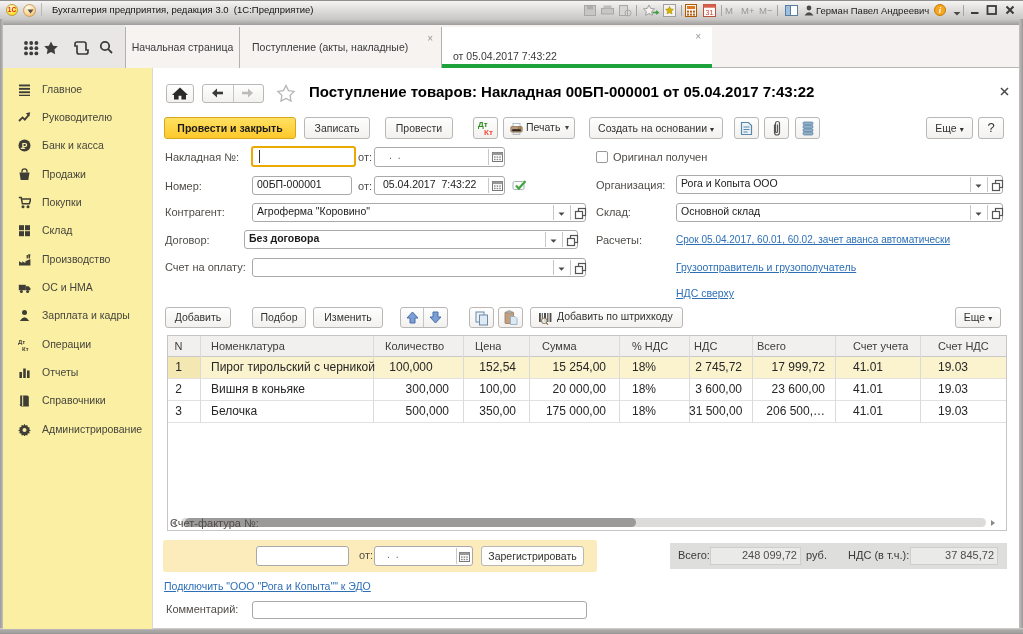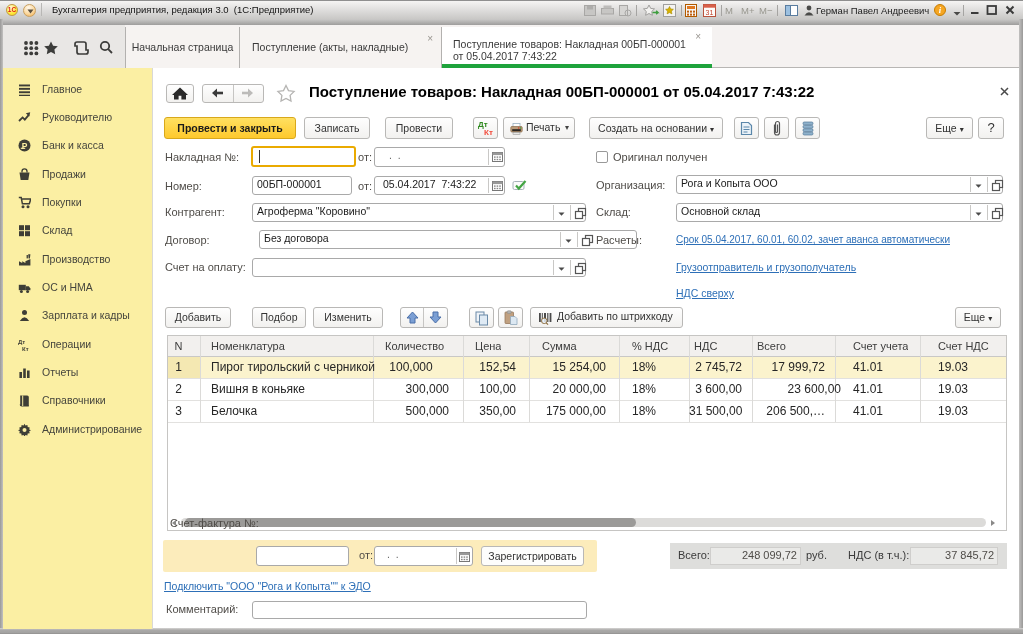--- a/index.html
+++ b/index.html
@@ -117,21 +117,20 @@
         </g>
     </svg>
   </div>
 
   <div class="abs" style="left:125px;top:27px;width:115px;height:41px;background:#f6f3f1;border-right:1px solid #b3b1af;border-left:1px solid #b3b1af;box-sizing:border-box;font-size:10.5px;color:#3a3a3a;text-align:center;line-height:41px;">Начальная страница</div>
   <div class="abs" style="left:240px;top:27px;width:202px;height:41px;background:#f6f3f1;border-right:1px solid #b3b1af;box-sizing:border-box;font-size:10.5px;color:#3a3a3a;">
     <span style="position:absolute;left:12px;top:14px;">Поступление (акты, накладные)</span>
     <span style="position:absolute;right:8px;top:6px;color:#98948f;font-size:10px;">×</span>
   </div>
   <div class="abs" style="left:442px;top:27px;width:270px;height:41px;background:#fff;font-size:10.5px;color:#3a3a3a;">
-    <span style="position:absolute;left:11px;top:11px;">Поступление товаров: Накладная 00БП-000001</span>
     <span style="position:absolute;left:11px;top:23px;">от 05.04.2017 7:43:22</span>
     <span style="position:absolute;right:11px;top:4px;color:#98948f;font-size:10px;">×</span>
     <div style="position:absolute;left:0;bottom:0;width:270px;height:4px;background:#1ea33c;"></div>
   </div>
 </div>
 
 <div class="abs" style="left:3px;top:68px;width:150px;height:561px;background:#fbefa3;border-right:1px solid #d9d8d6;box-sizing:border-box;"></div>
 <div id="sidebar" style="position:absolute;left:3px;top:68px;width:149px;height:561px;">
 <style>
  .si{position:absolute;left:15px;width:13px;height:13px;}
@@ -354,21 +353,21 @@
     <svg style="position:absolute;left:303px;top:7px;" width="11" height="6" viewBox="0 0 11 6">
         <path d="M2.5 1.5 h6 l-3 3.2z" fill="#4a4a4a"></path>
       </svg>
     <svg style="position:absolute;left:321px;top:3px;" width="13" height="13" viewBox="0 0 13 13">
         <rect x="4.5" y="1.5" width="7" height="7" fill="#fff" stroke="#555" stroke-width="1.2"></rect>
         <rect x="1.5" y="4.5" width="7" height="7" fill="#fff" stroke="#555" stroke-width="1.2"></rect>
       </svg>
   </div>
 
   <div class="lbl" style="left:165px;top:234px;">Договор:</div>
-  <div class="fld" style="left:259px;top:230px;width:378px;height:19px;">
+  <div class="fld" style="left:244px;top:230px;width:334px;height:19px;font-weight:bold;">
       <span class="fldtx">Без договора</span>
     <div class="csep" style="left:300px;"></div>
       <div class="csep" style="left:317px;"></div>
     <svg style="position:absolute;left:303px;top:7px;" width="11" height="6" viewBox="0 0 11 6">
         <path d="M2.5 1.5 h6 l-3 3.2z" fill="#4a4a4a"></path>
       </svg>
     <svg style="position:absolute;left:321px;top:3px;" width="13" height="13" viewBox="0 0 13 13">
         <rect x="4.5" y="1.5" width="7" height="7" fill="#fff" stroke="#555" stroke-width="1.2"></rect>
         <rect x="1.5" y="4.5" width="7" height="7" fill="#fff" stroke="#555" stroke-width="1.2"></rect>
       </svg>
@@ -513,21 +512,21 @@
   <div class="c1" style="left:853px;">41.01</div>
   <div class="c1" style="left:938px;">19.03</div>
 
   <div class="c2" style="left:172px;width:13px;text-align:center;">2</div>
   <div class="c2" style="left:211px;">Вишня в коньяке</div>
   <div class="c2" style="left:373px;width:76px;text-align:right;">300,000</div>
   <div class="c2" style="left:463px;width:53px;text-align:right;">100,00</div>
   <div class="c2" style="left:529px;width:77px;text-align:right;">20 000,00</div>
   <div class="c2" style="left:632px;">18%</div>
   <div class="c2" style="left:689px;width:53px;text-align:right;">3 600,00</div>
-  <div class="c2" style="left:768px;width:73px;text-align:right;">23 600,00</div>
+  <div class="c2" style="left:752px;width:73px;text-align:right;">23 600,00</div>
   <div class="c2" style="left:853px;">41.01</div>
   <div class="c2" style="left:938px;">19.03</div>
 
   <div class="c3" style="left:172px;width:13px;text-align:center;">3</div>
   <div class="c3" style="left:211px;">Белочка</div>
   <div class="c3" style="left:373px;width:76px;text-align:right;">500,000</div>
   <div class="c3" style="left:463px;width:53px;text-align:right;">350,00</div>
   <div class="c3" style="left:529px;width:77px;text-align:right;">175 000,00</div>
   <div class="c3" style="left:632px;">18%</div>
   <div class="c3" style="left:689px;width:53px;text-align:right;">31 500,00</div>

